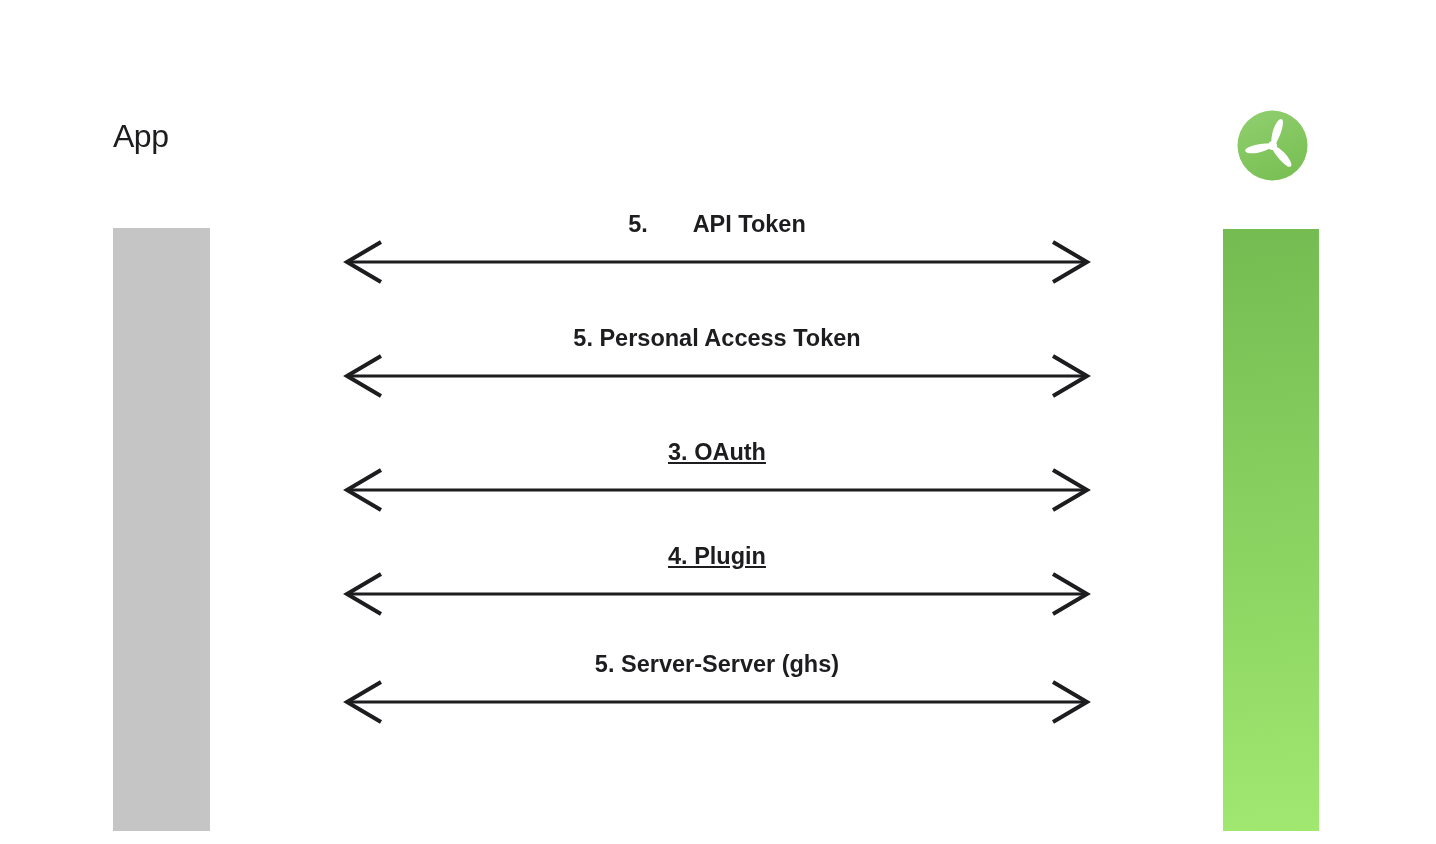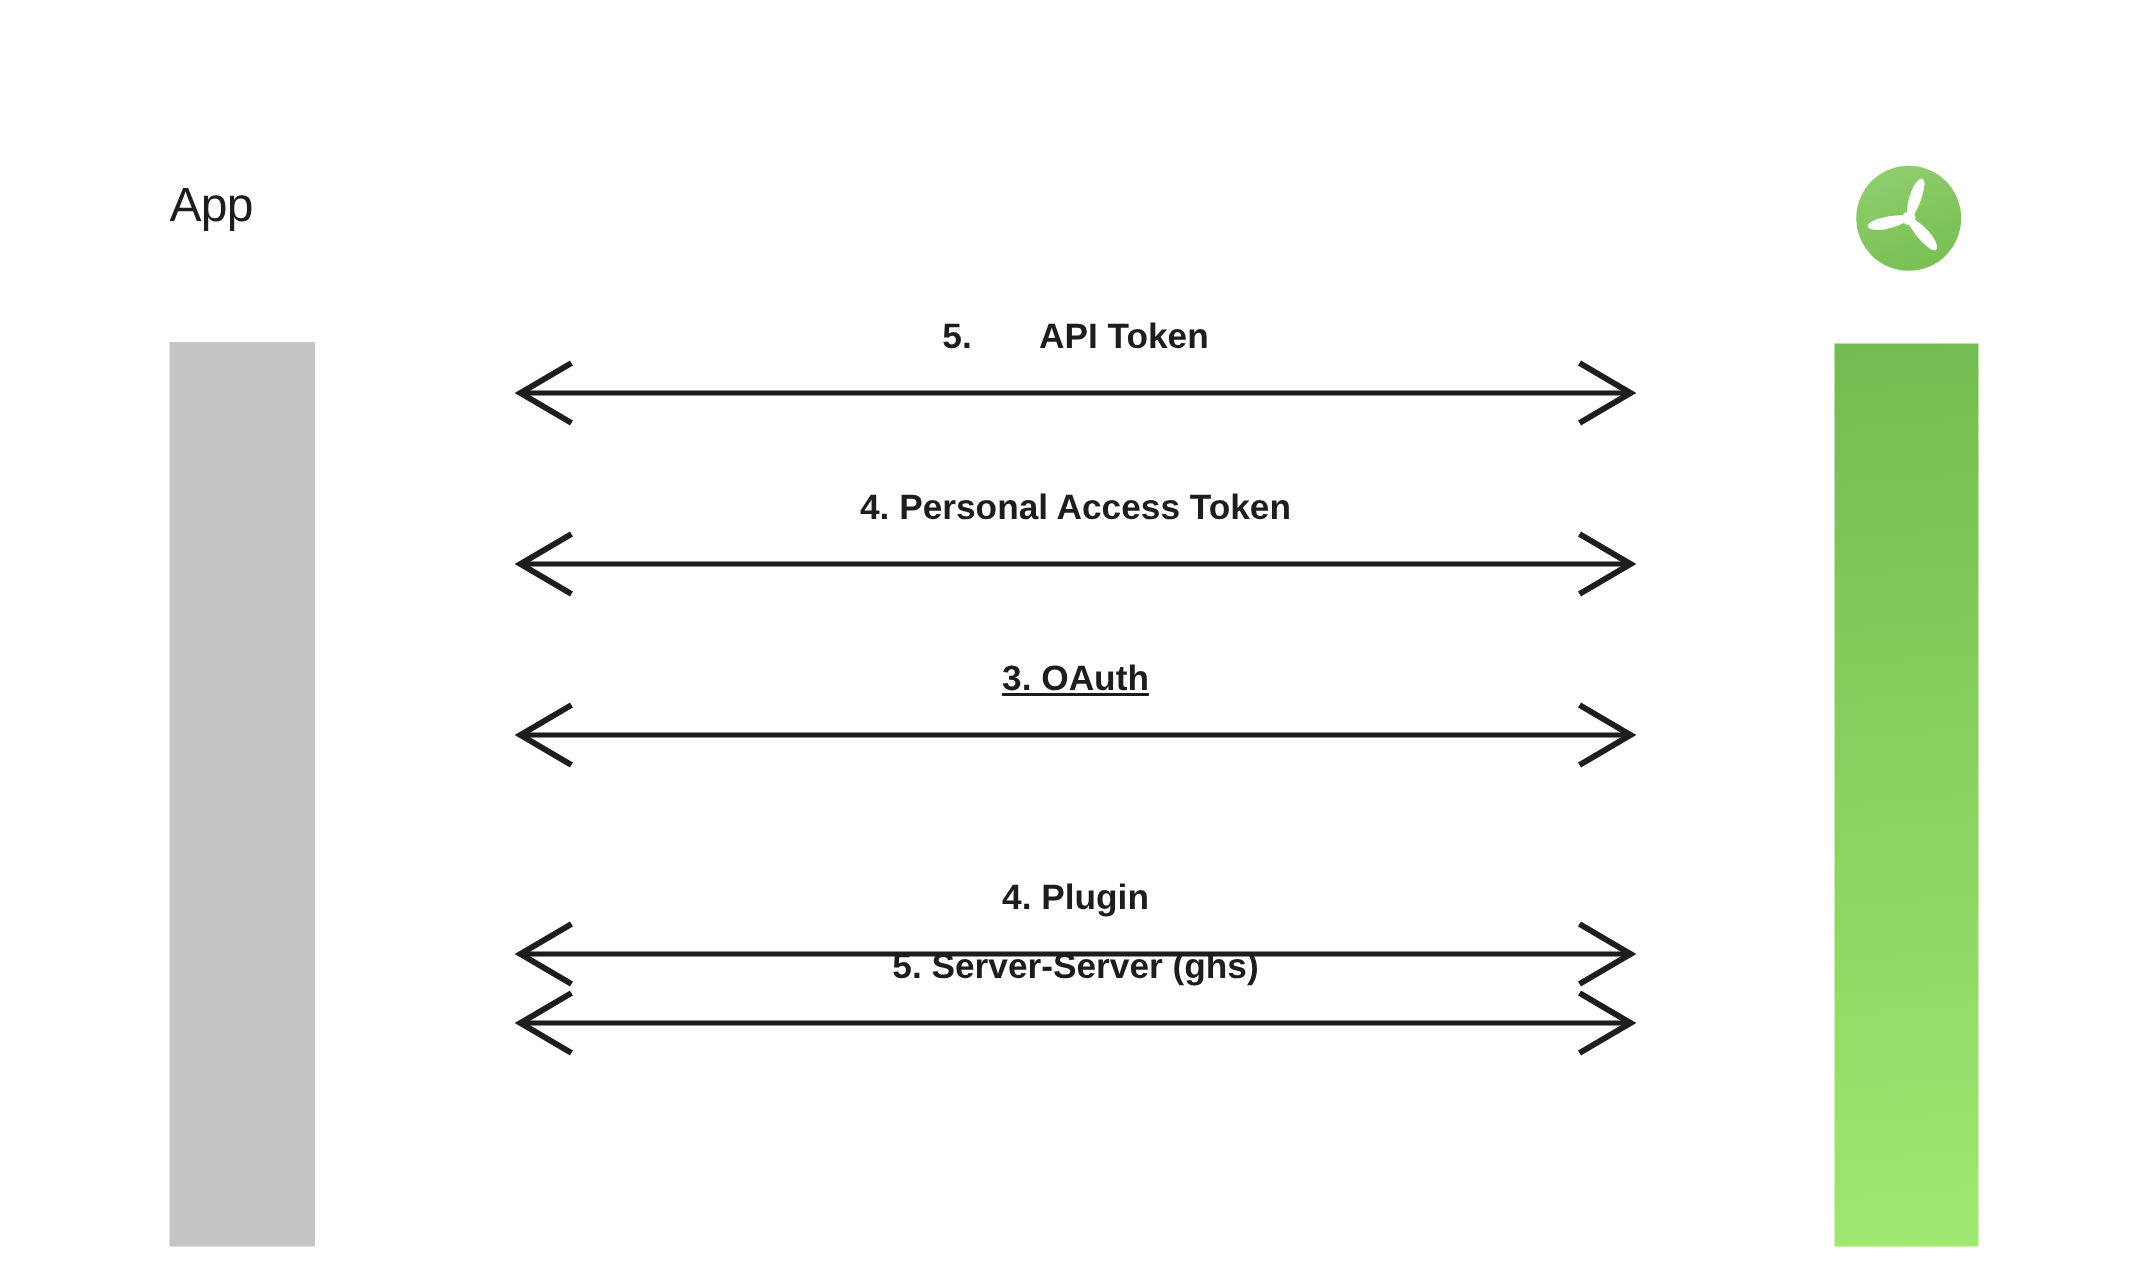--- a/index.html
+++ b/index.html
@@ -33,22 +33,22 @@
     position:absolute;left:1237px;top:110px;width:71px;height:71px;
   }
   .logo svg{display:block;width:100%;height:100%;}
 
   .flow{
     position:absolute;left:337px;width:760px;height:106px;
   }
   .flow-1{top:200px;}
   .flow-2{top:314px;}
   .flow-3{top:428px;text-decoration:underline;}
-  .flow-4{top:574px;}
-  .flow-5{top:620px;}
+  .flow-4{top:532px;text-decoration:underline;}
+  .flow-5{top:640px;}
 
   .flow-label{
     height:40px;display:flex;align-items:flex-end;justify-content:center;
     padding-bottom:2px;
     font-size:23.5px;font-weight:700;color:var(--ink);
     white-space:pre;letter-spacing:0px;
   }
 
   .flow-arrow{display:block;width:760px;height:44px;}
   .flow-arrow .shaft{stroke:var(--ink);stroke-width:3.2;fill:none;}
@@ -86,21 +86,21 @@
   <div class="flow flow-1">
     <div class="flow-label">5.       API Token</div>
     <svg class="flow-arrow" viewBox="0 0 760 44" xmlns="http://www.w3.org/2000/svg">
       <line class="shaft" x1="10" y1="22" x2="750" y2="22"></line>
       <polyline class="head" points="44,2 10,22 44,42"></polyline>
       <polyline class="head" points="716,2 750,22 716,42"></polyline>
     </svg>
   </div>
 
   <div class="flow flow-2">
-    <div class="flow-label">4. Personal Access Token</div>
+    <div class="flow-label">5. Personal Access Token</div>
     <svg class="flow-arrow" viewBox="0 0 760 44" xmlns="http://www.w3.org/2000/svg">
       <line class="shaft" x1="10" y1="22" x2="750" y2="22"></line>
       <polyline class="head" points="44,2 10,22 44,42"></polyline>
       <polyline class="head" points="716,2 750,22 716,42"></polyline>
     </svg>
   </div>
 
   <div class="flow flow-3">
     <div class="flow-label">3. OAuth</div>
     <svg class="flow-arrow" viewBox="0 0 760 44" xmlns="http://www.w3.org/2000/svg">

